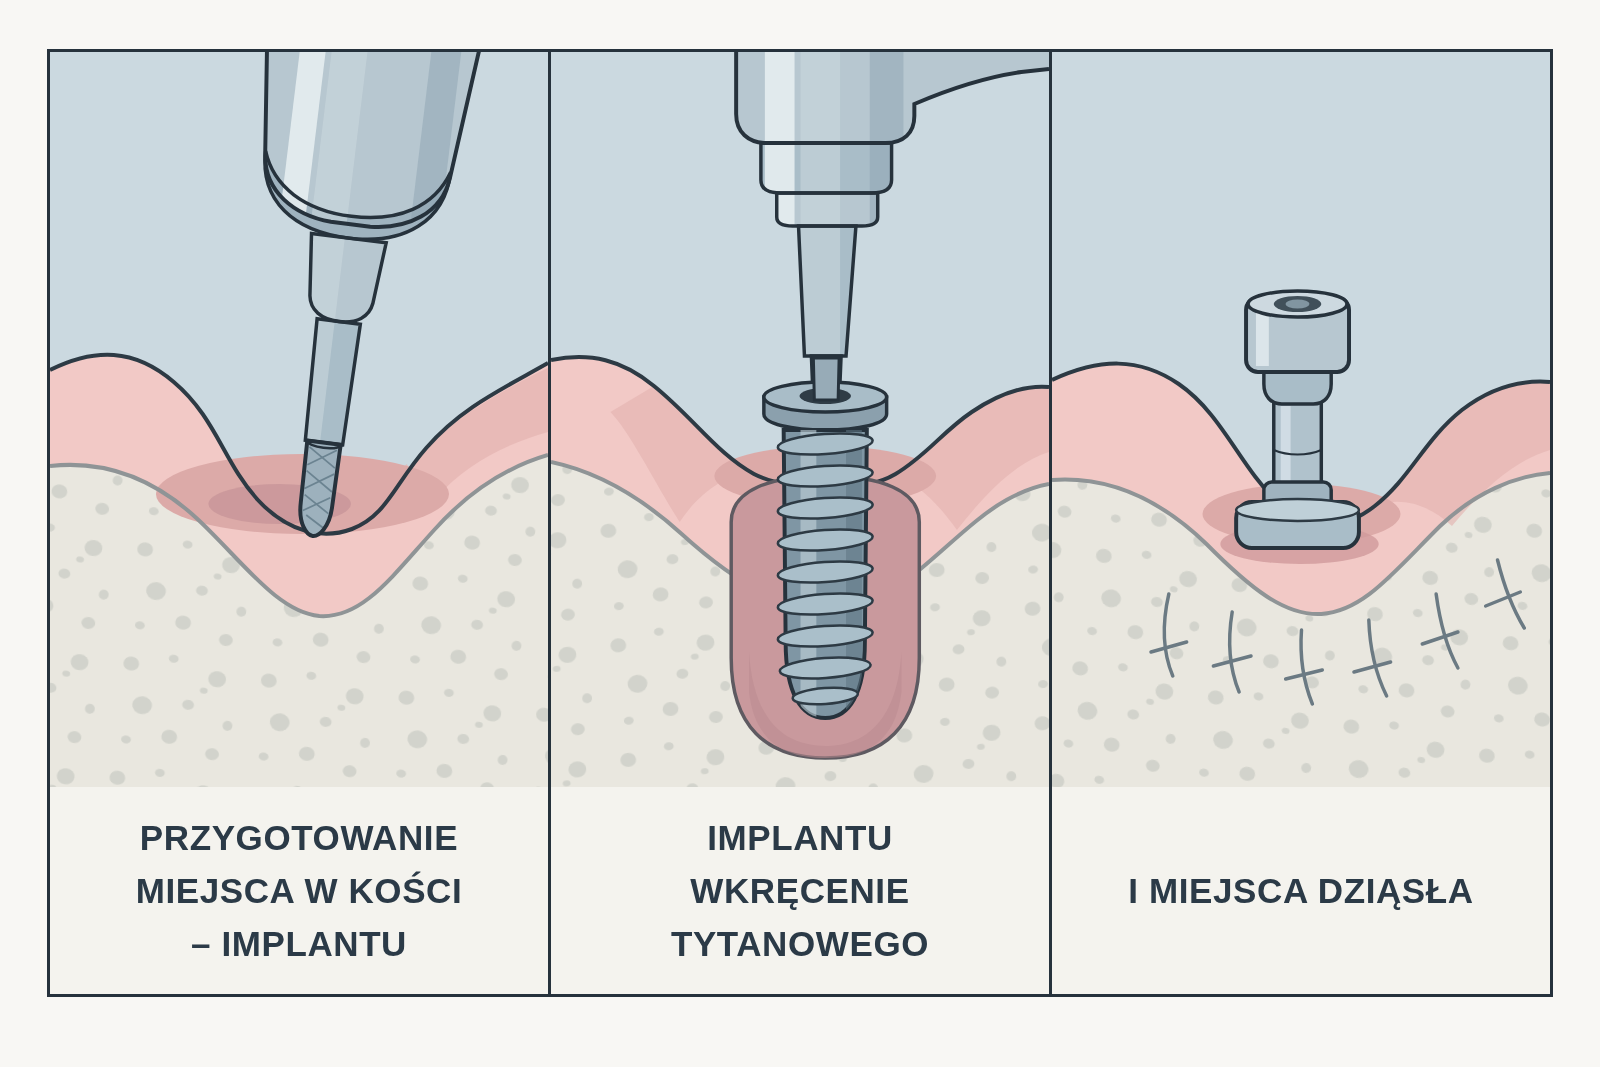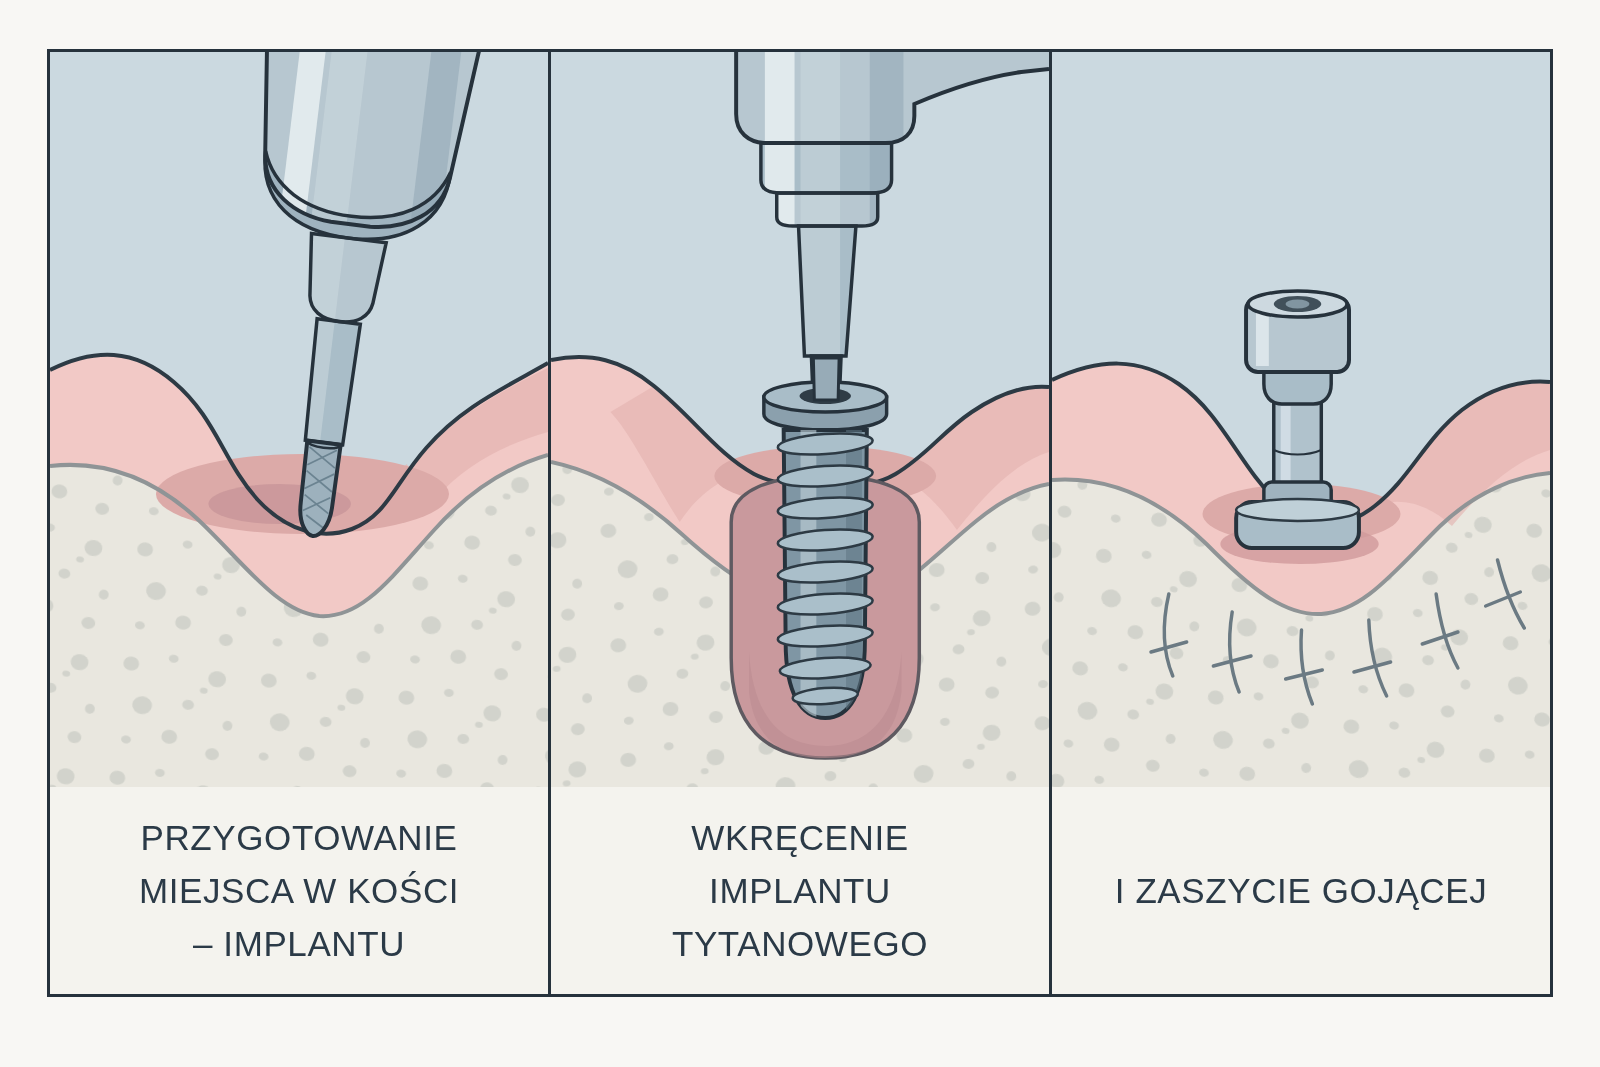--- a/index.html
+++ b/index.html
@@ -17,21 +17,21 @@
     position:relative;flex:1 1 0;display:flex;flex-direction:column;
     overflow:hidden;min-width:0;
   }
   .panel + .panel{border-left:3px solid #26323c;}
   .panel-art{width:100%;height:735px;display:block;flex:0 0 735px;}
   .panel-label{
     flex:1 1 auto;display:flex;align-items:center;justify-content:center;
     background:#f4f3ee;
   }
   .caption{
-    text-align:center;color:#2b3a47;font-weight:400;
+    text-align:center;color:#2b3a47;font-weight:700;
     font-size:35px;line-height:53px;letter-spacing:0.6px;
   }
 </style>
 </head>
 <body>
 
 <div class="frame">
 
   <div class="panel">
     <svg class="panel-art" viewBox="0 0 503 735" preserveAspectRatio="none">
@@ -198,22 +198,22 @@
           <ellipse cx="277" cy="520" rx="48" ry="10" fill="#aabfca" stroke="#2d3a44" stroke-width="2.5" transform="rotate(-4 277 520)"></ellipse>
           <ellipse cx="277" cy="552" rx="48" ry="10" fill="#aabfca" stroke="#2d3a44" stroke-width="2.5" transform="rotate(-4 277 552)"></ellipse>
           <ellipse cx="277" cy="584" rx="48" ry="10" fill="#aabfca" stroke="#2d3a44" stroke-width="2.5" transform="rotate(-4 277 584)"></ellipse>
           <ellipse cx="277" cy="616" rx="46" ry="10" fill="#aabfca" stroke="#2d3a44" stroke-width="2.5" transform="rotate(-4 277 616)"></ellipse>
           <ellipse cx="277" cy="644" rx="33" ry="8" fill="#aabfca" stroke="#2d3a44" stroke-width="2.5" transform="rotate(-4 277 644)"></ellipse>
         </g>
       </g>
     </svg>
     <div class="panel-label">
       <div class="caption">
+        <div>IMPLANTU</div>
         <div>WKRĘCENIE</div>
-        <div>IMPLANTU</div>
         <div>TYTANOWEGO</div>
       </div>
     </div>
   </div>
 
   <div class="panel">
     <svg class="panel-art" viewBox="0 0 503 735" preserveAspectRatio="none">
       <defs>
         <pattern id="spk3" width="140" height="115" patternUnits="userSpaceOnUse" patternTransform="rotate(12)">
           <g fill="#c3c6bf" opacity="0.6">
@@ -274,18 +274,18 @@
         <path d="M214,320 L282,320 L282,332 C282,344 275,352 264,352 L232,352 C221,352 214,344 214,332 Z" fill="#a9bdc8" stroke="#26323c" stroke-width="3.5"></path>
         <rect x="196" y="246" width="104" height="74" rx="12" fill="#b7c7d0" stroke="#26323c" stroke-width="4"></rect>
         <rect x="206" y="254" width="13" height="60" fill="#dfe8ec" opacity="0.9"></rect>
         <ellipse cx="248" cy="252" rx="50" ry="13" fill="#cdd9e0" stroke="#26323c" stroke-width="3.5"></ellipse>
         <ellipse cx="248" cy="252" rx="24" ry="8" fill="#41505a"></ellipse>
         <ellipse cx="248" cy="252" rx="12" ry="4.5" fill="#8195a1"></ellipse>
       </g>
     </svg>
     <div class="panel-label">
       <div class="caption">
-        <div>I ZASZYCIE GOJĄCEJ</div>
+        <div>I MIEJSCA DZIĄSŁA</div>
       </div>
     </div>
   </div>
 
 </div>
 
 </body></html>

